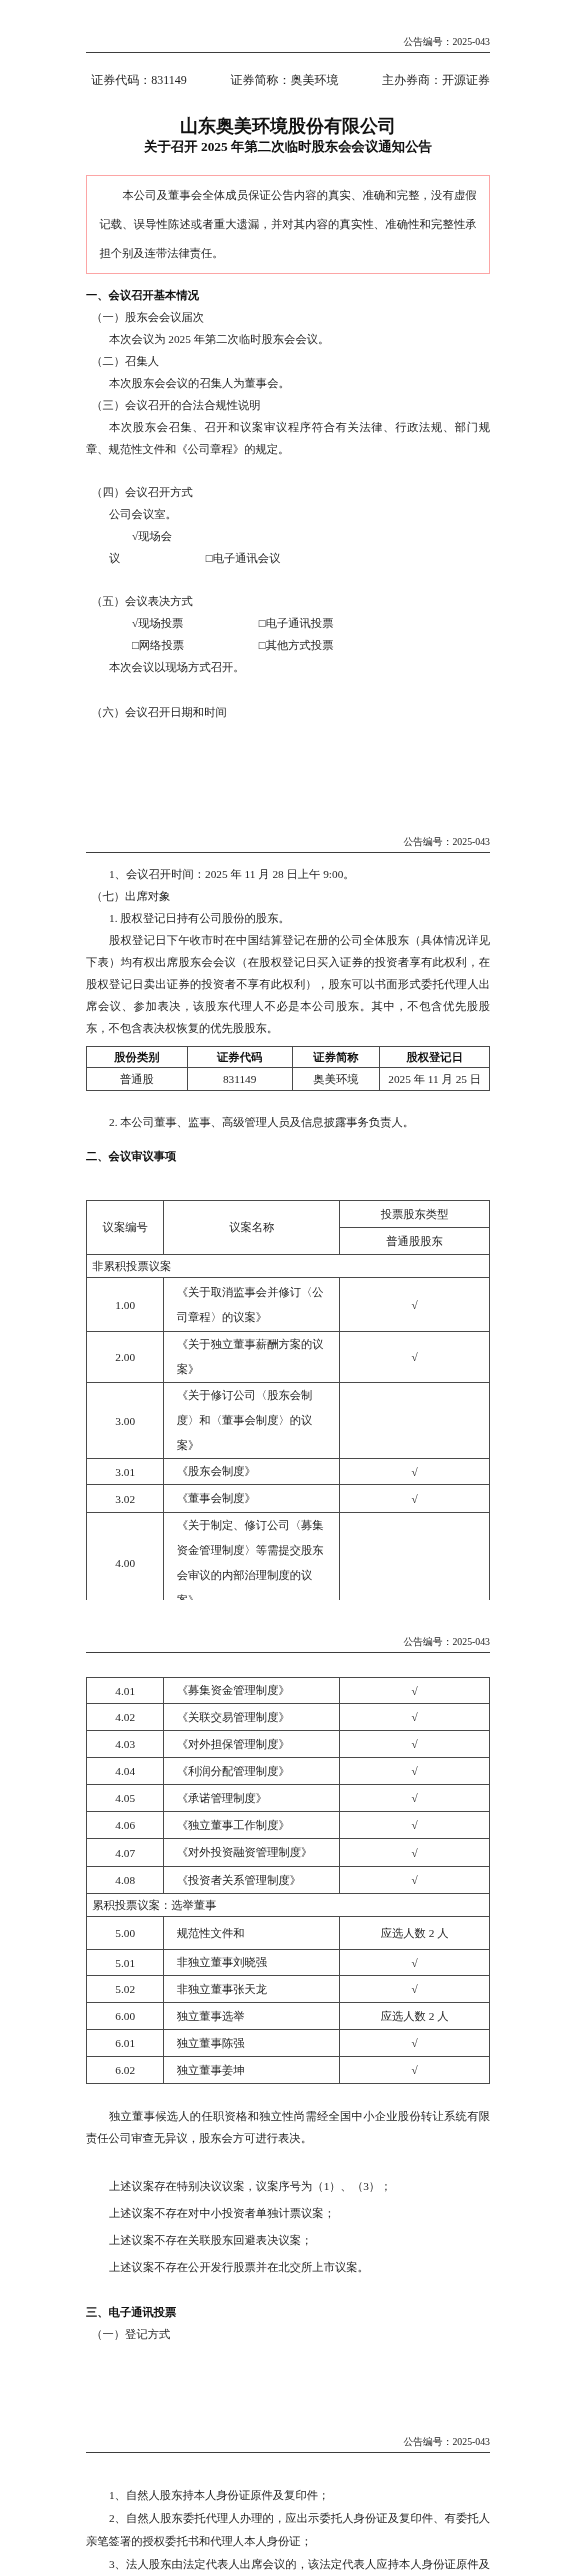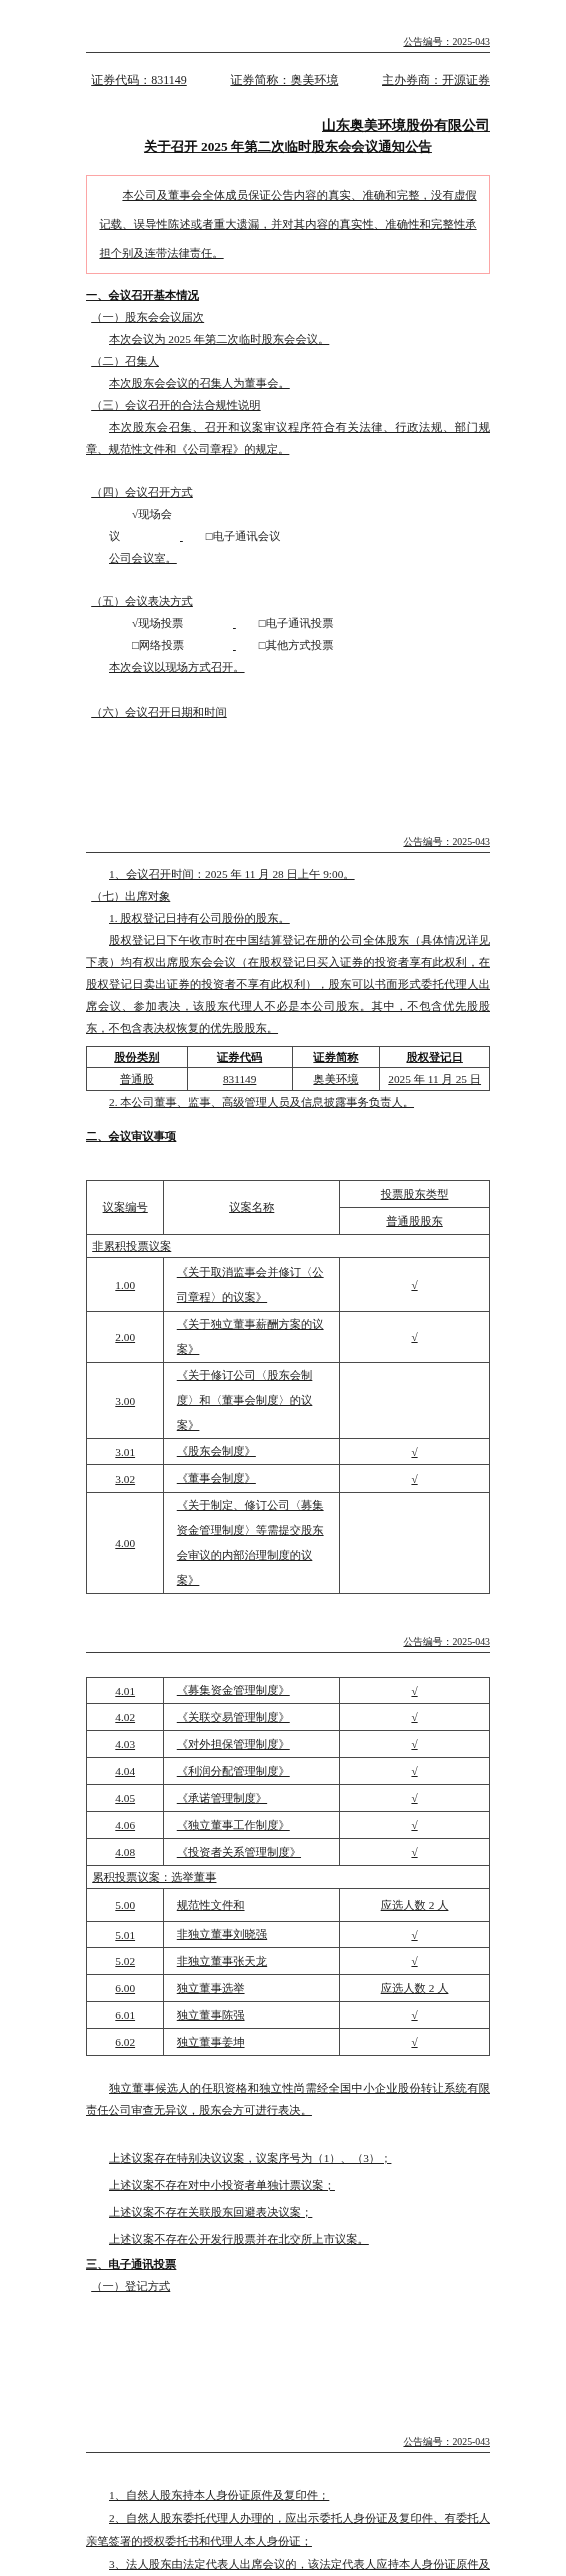--- a/index.html
+++ b/index.html
@@ -1,32 +1,32 @@
 <!DOCTYPE html>
 <html style="font-size:8.2px"><head>
 <meta charset="utf-8">
 <style>
   html,body{margin:0;padding:0;background:#ffffff;}
   body{width:567px;font-family:"Liberation Serif","DejaVu Serif",serif;color:#1e1e1e;}
-  .page{position:relative;width:567px;height:800px;overflow:hidden;background:#fff;padding:0 77px 0 86px;box-sizing:border-box;text-decoration:underline;}
+  .page{position:relative;width:567px;height:800px;overflow:hidden;background:#fff;padding:0 77px 0 86px;box-sizing:border-box;}
   .pg-note{margin-top:35px;text-align:right;font-size:9.8px;line-height:13.4px;color:#222;}
   .pg-rule{margin-top:3.1px;height:1.5px;background:#3d3d3d;}
   .masthead{display:flex;justify-content:space-between;margin-top:19.6px;font-size:12px;line-height:15.5px;padding-left:5.2px;}
-  .title1{margin-top:28px;text-align:right;font-size:14px;line-height:20.6px;font-weight:bold;color:#111;}
+  .title1{margin-top:28px;text-align:center;font-size:18px;line-height:20.6px;font-weight:bold;color:#111;}
   .title2{margin-top:0;text-align:center;font-size:13.4px;line-height:19.6px;font-weight:bold;color:#111;}
   .disclaimer{margin-top:18.5px;border:1px solid #fca5a5;padding:5.2px 12.4px;font-size:11.3px;line-height:29px;text-align:justify;text-indent:23px;min-height:87px;box-sizing:border-box;}
   .ln{font-size:11.3px;line-height:22px;}
   .lh44{line-height:23px;}
   .lh53{line-height:27px;}
   .b{font-weight:bold;color:#111;}
   .ind{text-indent:23px;}
   .sub{padding-left:5.2px;}
   .just{text-align:justify;}
   .mh86{min-height:44px;}  .mh88{min-height:45px;}  .mh215{min-height:111px;}
-  .mt4{margin-top:0;}   .mt12{margin-top:6.2px;}
+  .mt4{margin-top:20px;}   .mt12{margin-top:6.2px;}
   .mt20{margin-top:10.3px;} .mt24{margin-top:12.4px;}  .mt34{margin-top:31px;}
   .mt40{margin-top:20.6px;} .mt45{margin-top:23px;}  .mt46{margin-top:24px;} .mt64{margin-top:33px;}
   .opt{display:inline-block;}
   .w138{width:71px;}
   .w240{width:124px;}
   table{border-collapse:collapse;width:100%;table-layout:fixed;font-size:11.3px;color:#1e1e1e;}
   td{border:1px solid #4a4a4a;text-align:center;vertical-align:middle;padding:0;overflow:hidden;}
   td.name{text-align:left;padding:0 7.2px 0 12.4px;line-height:25px;}
   td.grp{text-align:left;padding-left:5.2px;}
   tr.rh40{height:20.6px;} tr.rh44{height:23px;} tr.rh46{height:24px;} tr.rh50{height:26px;}
@@ -49,25 +49,25 @@
   <div class="disclaimer">本公司及董事会全体成员保证公告内容的真实、准确和完整，没有虚假记载、误导性陈述或者重大遗漏，并对其内容的真实性、准确性和完整性承担个别及连带法律责任。</div>
 
   <div class="ln b mt20">一、会议召开基本情况</div>
   <div class="ln sub">（一）股东会会议届次</div>
   <div class="ln ind">本次会议为 2025 年第二次临时股东会会议。</div>
   <div class="ln sub">（二）召集人</div>
   <div class="ln ind">本次股东会会议的召集人为董事会。</div>
   <div class="ln sub">（三）会议召开的合法合规性说明</div>
   <div class="ln ind just mh86">本次股东会召集、召开和议案审议程序符合有关法律、行政法规、部门规章、规范性文件和《公司章程》的规定。</div>
   <div class="ln sub mt40">（四）会议召开方式</div>
+  <div class="ln ind">公司会议室。</div>
   <div class="ln ind">
     <span class="opt w138">√现场会议</span>
     <span class="opt">□电子通讯会议</span>
   </div>
-  <div class="ln ind">公司会议室。</div>
   <div class="ln sub mt40">（五）会议表决方式</div>
   <div class="ln ind">
     <span class="opt w240">√现场投票</span>
     <span class="opt">□电子通讯投票</span>
   </div>
   <div class="ln ind">
     <span class="opt w240">□网络投票</span>
     <span class="opt">□其他方式投票</span>
   </div>
   <div class="ln ind">本次会议以现场方式召开。</div>
@@ -194,20 +194,25 @@
     <tr class="rh53">
       <td>4.05</td>
       <td class="name">《承诺管理制度》</td>
       <td>√</td>
     </tr>
     <tr class="rh52">
       <td>4.06</td>
       <td class="name">《独立董事工作制度》</td>
       <td>√</td>
     </tr>
+    <tr class="rh55">
+      <td>4.07</td>
+      <td class="name">《对外投资融资管理制度》</td>
+      <td>√</td>
+    </tr>
     <tr class="rh52">
       <td>4.08</td>
       <td class="name">《投资者关系管理制度》</td>
       <td>√</td>
     </tr>
     <tr class="rh44">
       <td colspan="3" class="grp">累积投票议案：选举董事</td>
     </tr>
     <tr class="rh64">
       <td>5.00</td>

